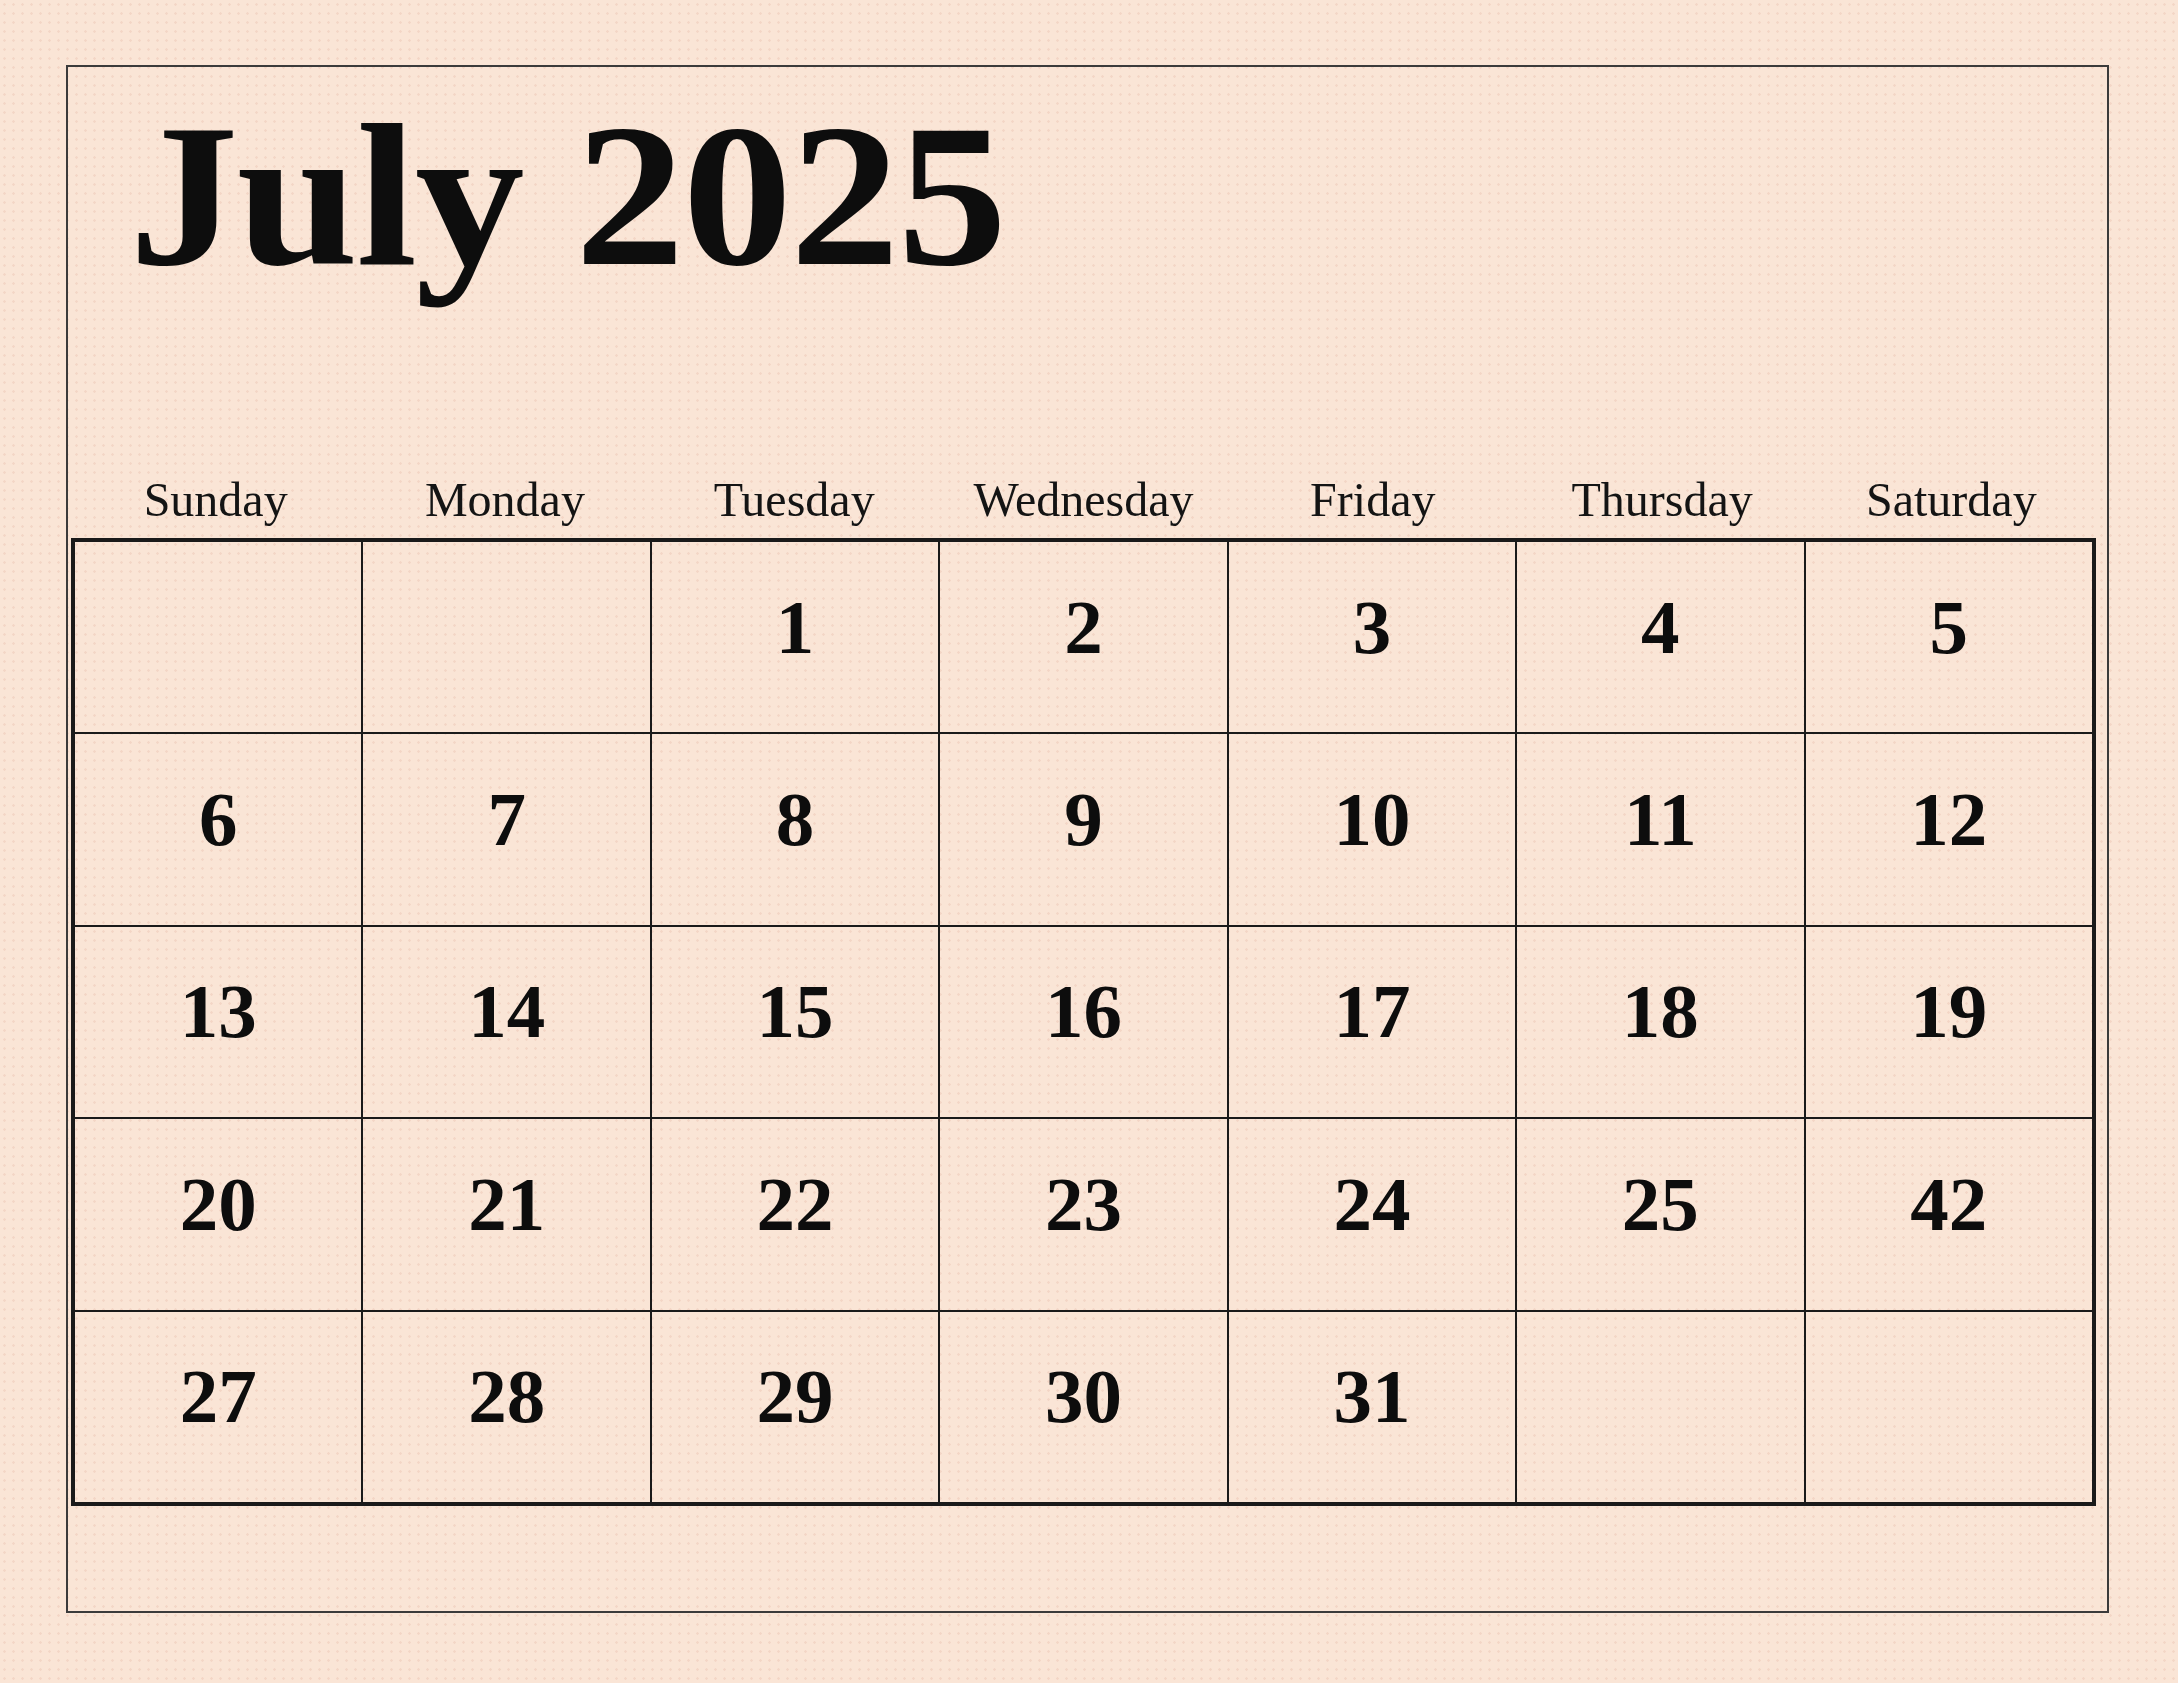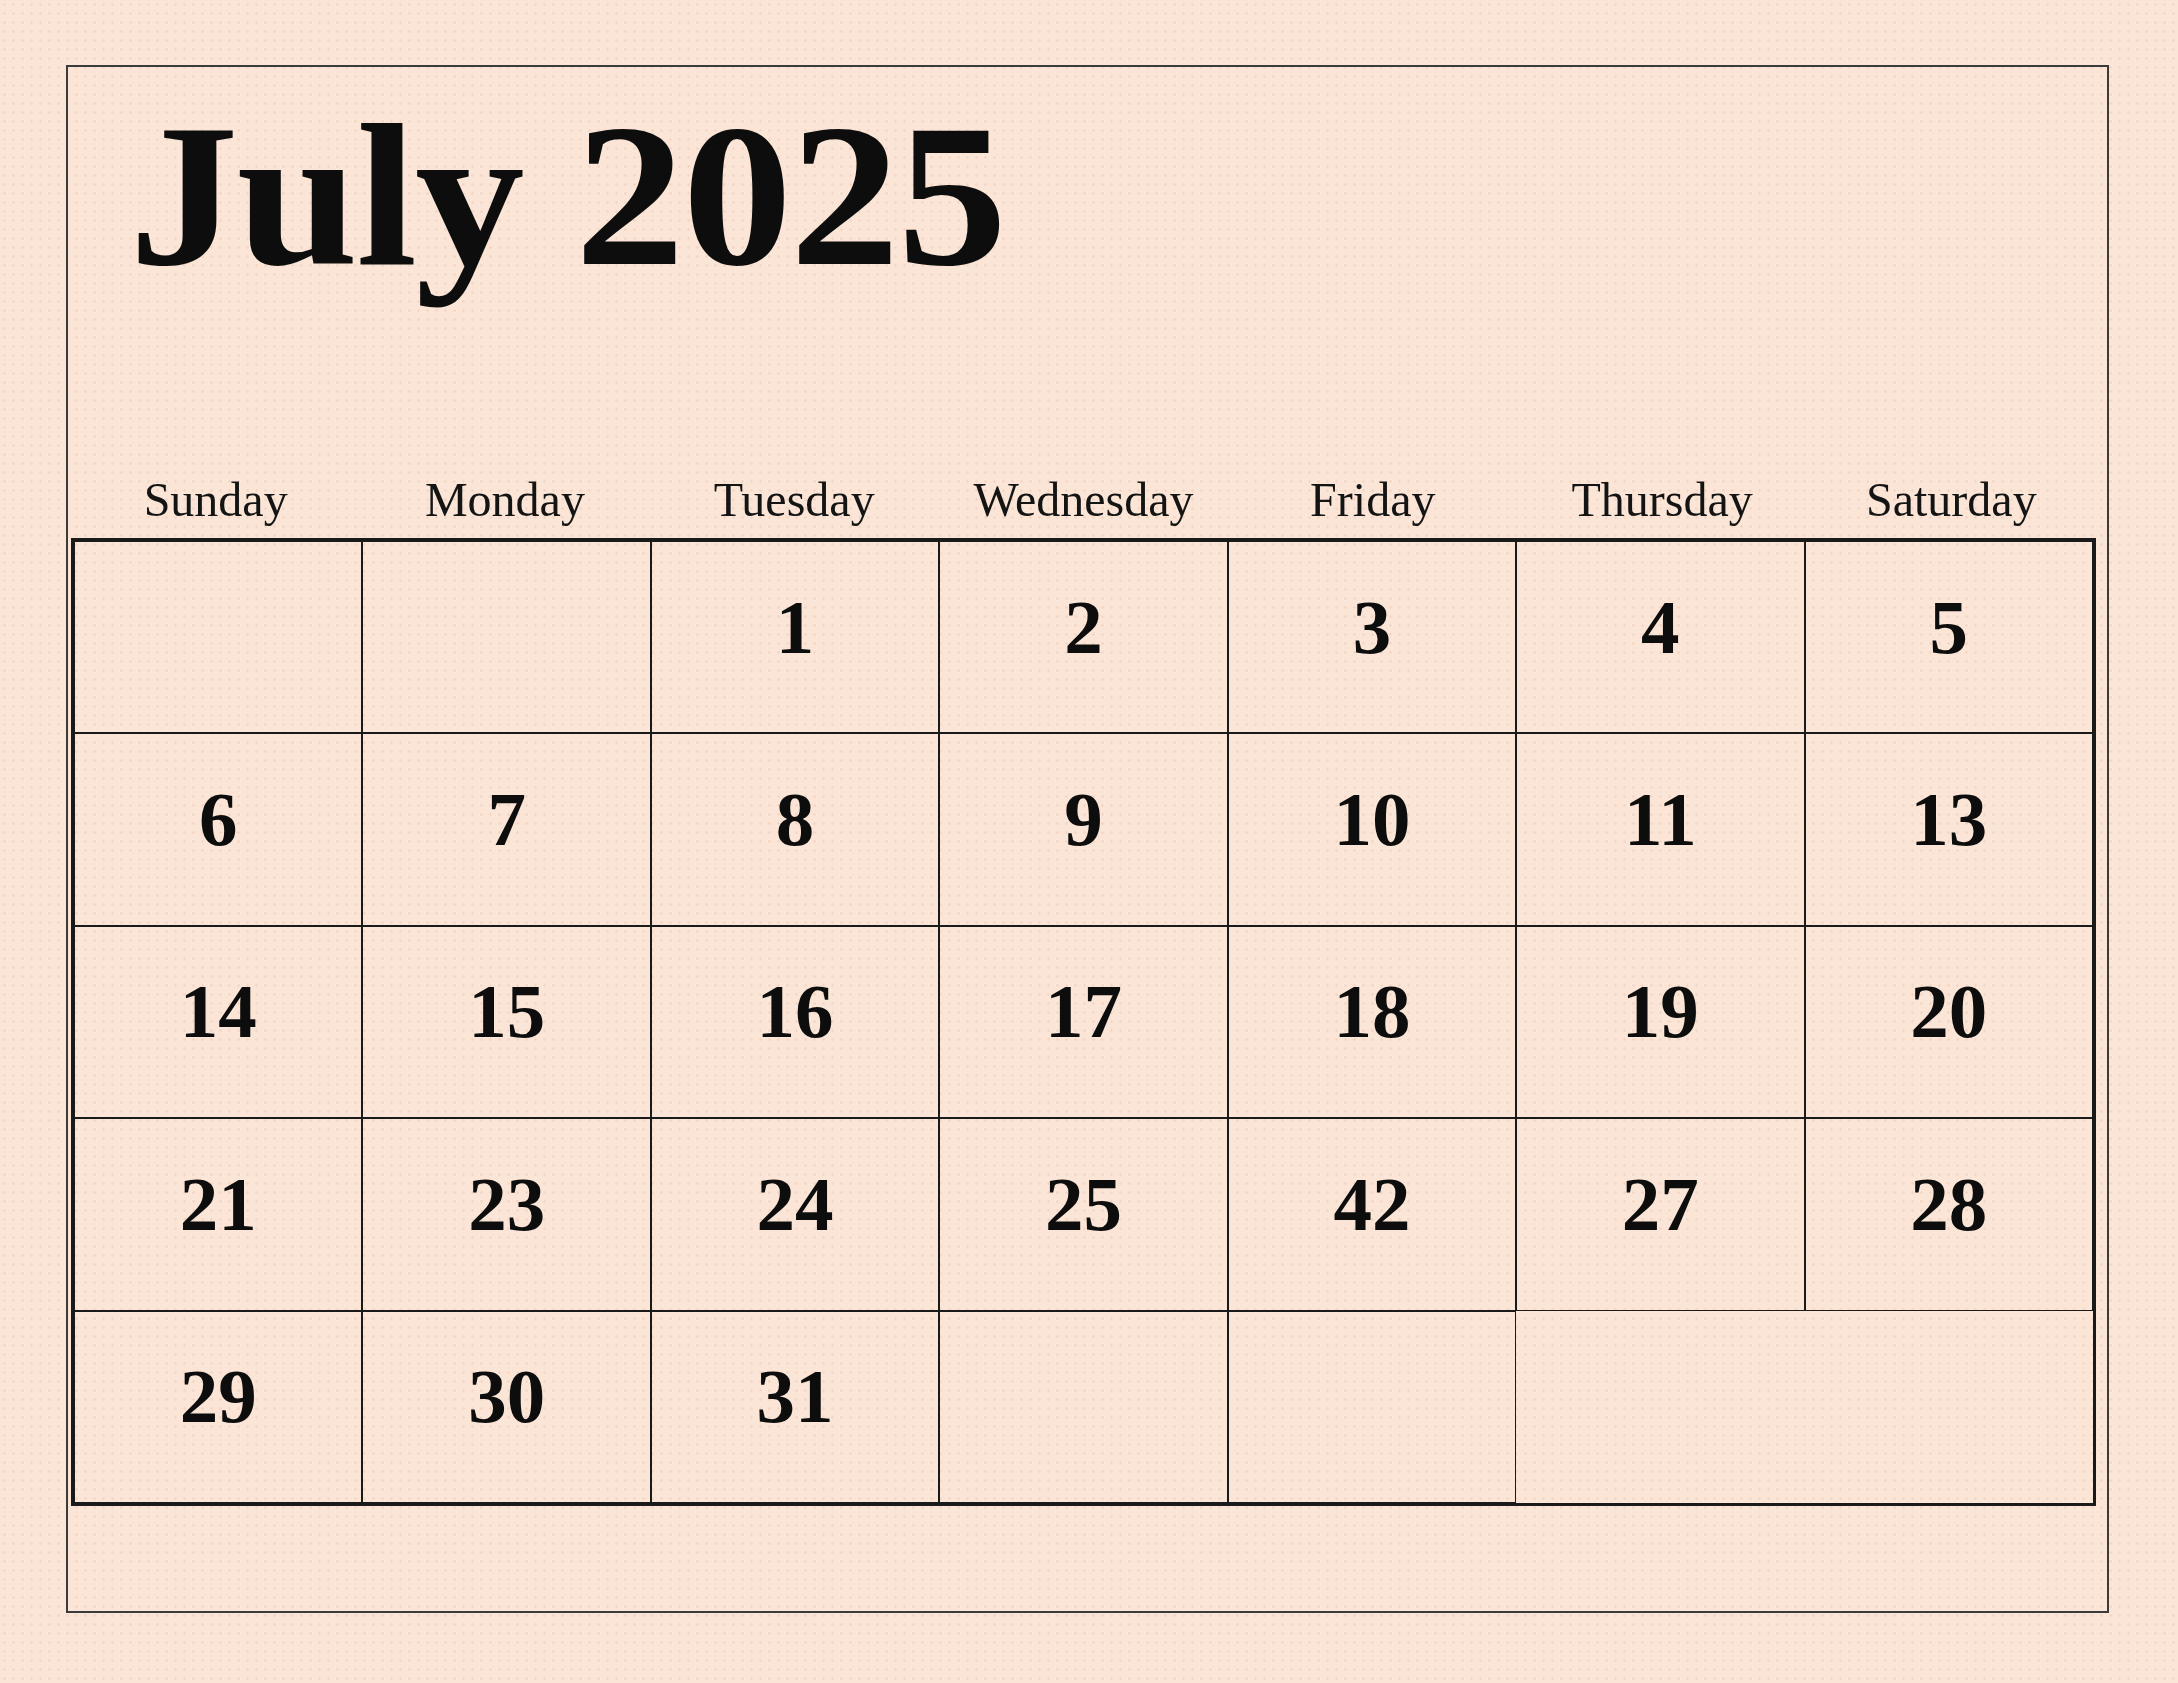--- a/index.html
+++ b/index.html
@@ -118,20 +118,23 @@
       <div class="cell">
         <span class="daynum">9</span>
       </div>
       <div class="cell">
         <span class="daynum">10</span>
       </div>
       <div class="cell">
         <span class="daynum">11</span>
       </div>
       <div class="cell">
+        <span class="daynum">12</span>
+      </div>
+      <div class="cell">
         <span class="daynum">13</span>
       </div>
       <div class="cell">
         <span class="daynum">14</span>
       </div>
       <div class="cell">
         <span class="daynum">15</span>
       </div>
       <div class="cell">
         <span class="daynum">16</span>
@@ -143,20 +146,23 @@
         <span class="daynum">18</span>
       </div>
       <div class="cell">
         <span class="daynum">19</span>
       </div>
       <div class="cell">
         <span class="daynum">20</span>
       </div>
       <div class="cell">
         <span class="daynum">21</span>
+      </div>
+      <div class="cell">
+        <span class="daynum">22</span>
       </div>
       <div class="cell">
         <span class="daynum">23</span>
       </div>
       <div class="cell">
         <span class="daynum">24</span>
       </div>
       <div class="cell">
         <span class="daynum">25</span>
       </div>

